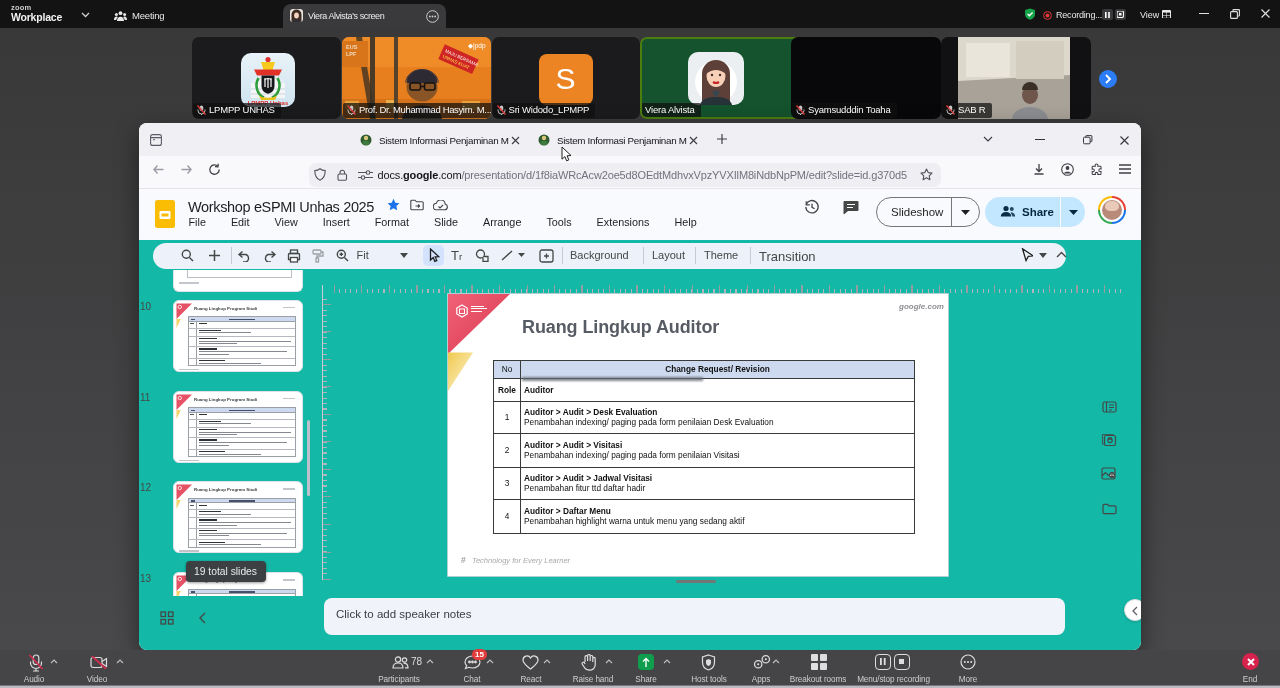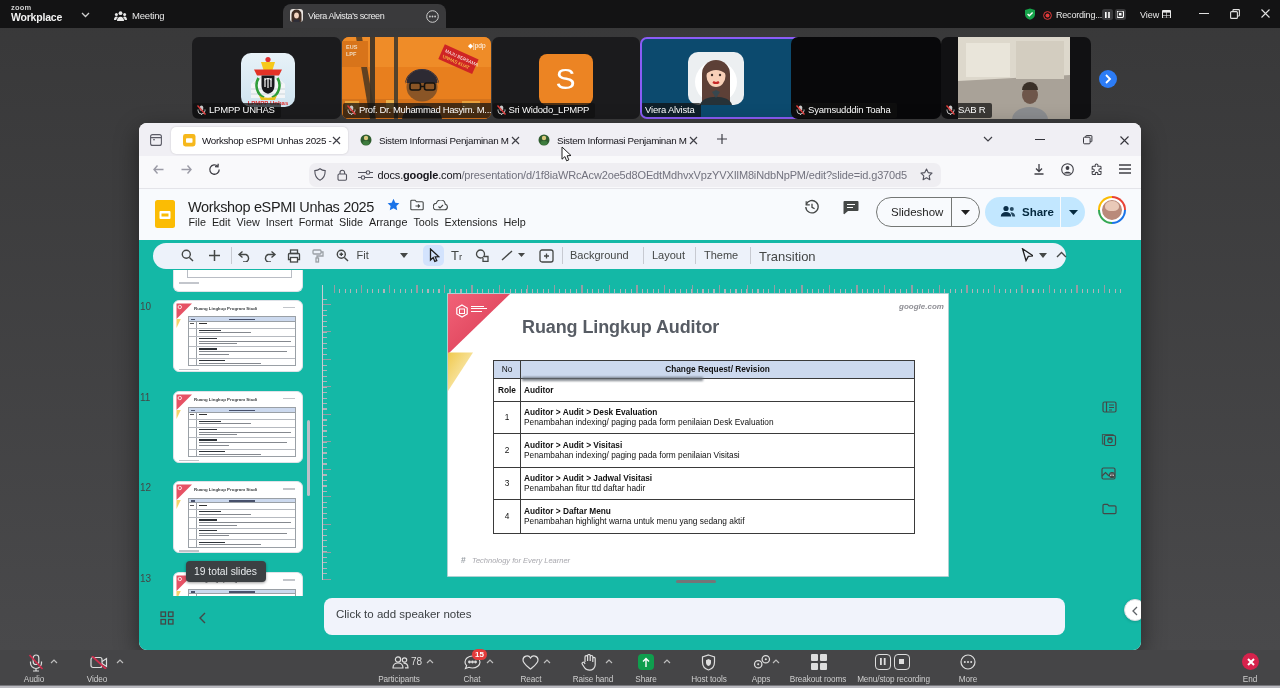--- a/index.html
+++ b/index.html
@@ -15,21 +15,21 @@
 #bwin{left:139px;top:123px;width:1002px;height:527px;border-radius:8px;overflow:hidden;background:#fff;box-shadow:0 8px 24px rgba(0,0,0,.45)}
 #tabrow{left:0;top:0;width:1002px;height:33px;background:#f0eff4}
 #urlrow{left:0;top:33px;width:1002px;height:33px;background:#f9f9fb;border-bottom:1px solid #e4e4e9}
 .ffatab{position:absolute;left:32px;top:3.5px;width:177px;height:27px;background:#fff;border-radius:5px;box-shadow:0 0 2px rgba(0,0,0,.18)}
 .fftab{position:absolute;top:3.5px;height:27px;display:flex;align-items:center;font-size:9.8px;letter-spacing:-0.3px;color:#15141a}
 #urlfield{left:169.5px;top:7px;width:632.5px;height:23.5px;background:#efeef2;border-radius:7px;display:flex;align-items:center}
 
 #sapp{left:0;top:66px;width:1002px;height:461px;background:#14b8a6}
 #shead{left:0;top:0;width:1002px;height:51px;background:#f8fafd}
 #stool{left:14px;top:54px;width:913px;height:25.5px;background:#edf2fa;border-radius:13px}
-#menu{left:49.5px;top:26.5px;display:flex;gap:6px;font-size:10.8px;color:#1f1f1f}
+#menu{left:49.5px;top:26.5px;display:flex;gap:25px;font-size:10.8px;color:#1f1f1f}
 
 .thumb{position:absolute;left:34px;width:130px;background:#fff;border:1px solid #dfe2e8;border-radius:6px;overflow:hidden}
 .snum{position:absolute;left:1px;width:24px;text-align:left;font-size:10px;color:#444746}
 
 #slide{left:309px;top:104.5px;width:500px;height:282px;background:#fff;box-shadow:0 0 0 0.8px #d5d8dd}
 
 #stable{position:absolute;left:45px;top:66.5px;width:422px;border-collapse:collapse;table-layout:fixed}
 #stable td{border:1px solid #3a3a3a;font-size:8.3px;color:#111;padding:2px 3px;vertical-align:middle;line-height:10.5px}
 
 #btool{left:0;top:650px;width:1280px;height:38px;background:#454547}
@@ -178,21 +178,21 @@
 
 <div class="a tile" style="left:491.5px;width:148.5px" id="t3">
   <div class="a" style="left:47px;top:16.5px;width:54px;height:51px;border-radius:8px;background:#ec8423;color:#fff;font-size:30px;display:flex;align-items:center;justify-content:center">S</div>
   <div class="nlab"><svg width="9" height="10" viewBox="0 0 9 10">
         <rect x="2.8" y="0.5" width="3.4" height="5.5" rx="1.7" fill="#c9c9c9"></rect>
         <path d="M1 4.5 v1 a3.5 3.5 0 0 0 7 0 v-1 M4.5 9 v1" stroke="#c9c9c9" fill="none"></path>
         <path d="M.5 .5 8.5 9.5" stroke="#e03d3d" stroke-width="1.4"></path>
       </svg>Sri Widodo_LPMPP</div>
 </div>
 
-<div class="a tile" style="left:640px;width:175px;border:2px solid #8b5cf6;background:#0c4a6e" id="t4">
+<div class="a tile" style="left:640px;width:175px;border:2px solid #4d7c0f;background:#14532d" id="t4">
   <svg class="a" style="left:45.5px;top:13px" width="56" height="53" viewBox="0 0 56 53">
     <defs>
         <clipPath id="cav2">
           <rect width="56" height="53" rx="10"></rect>
         </clipPath>
       </defs>
     <g clip-path="url(#cav2)">
       <rect width="56" height="53" fill="#eceff1"></rect>
       <circle cx="28" cy="30" r="21" fill="#fff"></circle>
       <path d="M14 53 V22 a14 14 0 0 1 28 0 V53 Z" fill="#5d4037"></path>
@@ -242,30 +242,20 @@
     </svg>
 </div>
 
 <div class="a" id="bwin">
   <div class="a" id="tabrow">
     <svg class="a" style="left:10.5px;top:10.5px" width="12" height="12" viewBox="0 0 12 12" fill="none" stroke="#5b5b66" stroke-width="1.1">
         <rect x=".6" y=".6" width="10.8" height="10.8" rx="2"></rect>
         <path d="M.6 3.6 H11.4"></path>
         <path d="M3 5.8 H5"></path>
       </svg>
-    <div class="a ffatab">
-      <svg style="position:absolute;left:12px;top:7.5px" width="12.5" height="12.5" viewBox="0 0 12.5 12.5">
-          <rect width="12.5" height="12.5" rx="2.4" fill="#f6b81c"></rect>
-          <rect x="3" y="4.2" width="6.5" height="4.6" rx="0.8" fill="#fff"></rect>
-        </svg>
-      <div style="position:absolute;left:31px;top:8px;font-size:9.8px;letter-spacing:-0.3px;color:#15141a;white-space:nowrap">Workshop eSPMI Unhas 2025 -</div>
-      <svg style="position:absolute;left:161px;top:9px" width="9" height="9">
-          <path d="M1 1 8 8 M8 1 1 8" stroke="#3f3f46" stroke-width="1.2"></path>
-        </svg>
-    </div>
     <div class="fftab" style="left:213px;width:172px">
       <svg style="margin-left:8px" width="12" height="12" viewBox="0 0 12 12">
           <circle cx="6" cy="6" r="5.5" fill="#2e5c2e"></circle>
           <circle cx="6" cy="4" r="2.2" fill="#d8c87e"></circle>
           <rect x="2.5" y="7" width="7" height="4" rx="2" fill="#3e7c3e"></rect>
         </svg>
       <div style="margin-left:7px;white-space:nowrap">Sistem Informasi Penjaminan M</div>
       <svg style="margin-left:2px" width="9" height="9">
           <path d="M1 1 8 8 M8 1 1 8" stroke="#3f3f46" stroke-width="1.2"></path>
         </svg>

